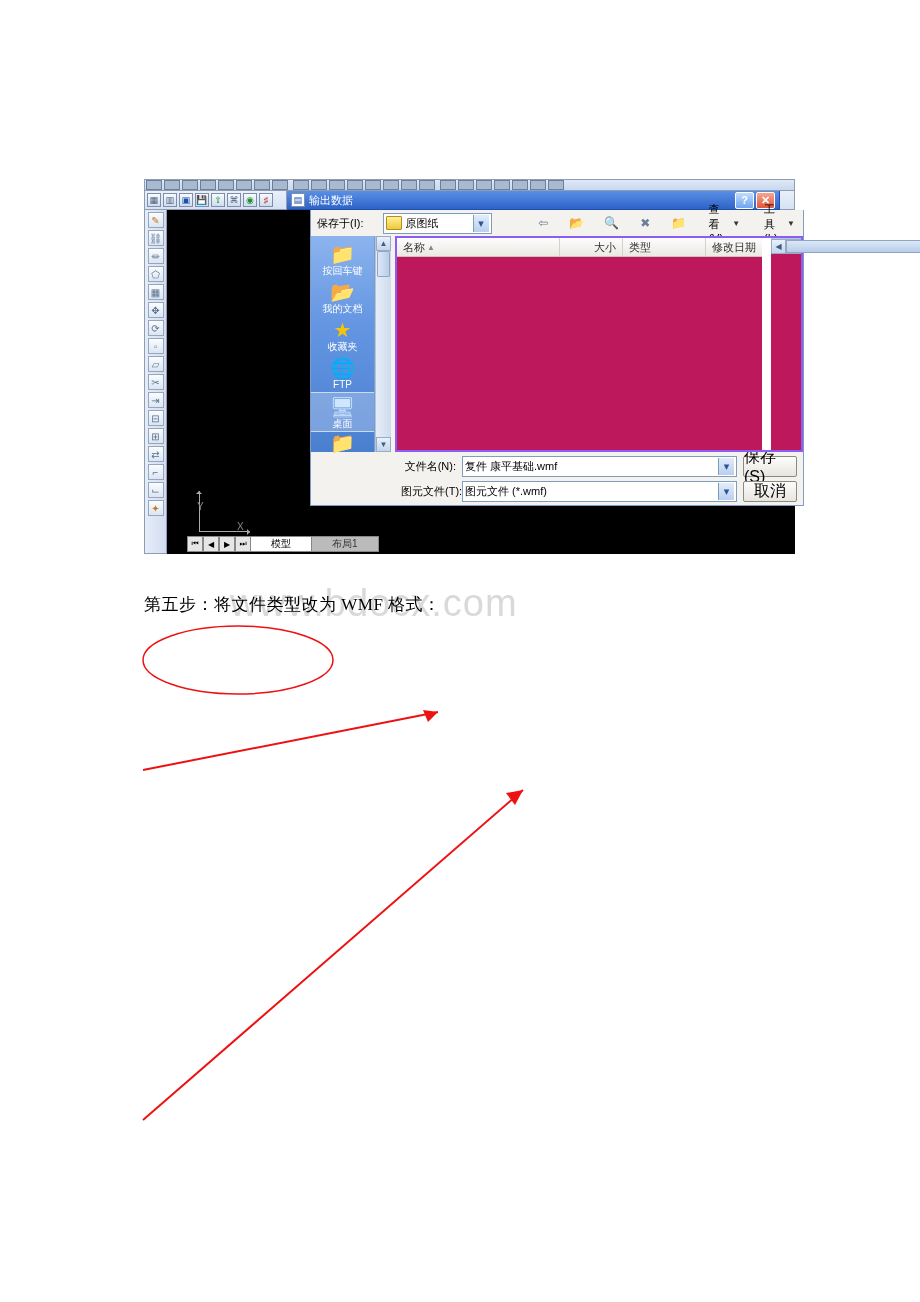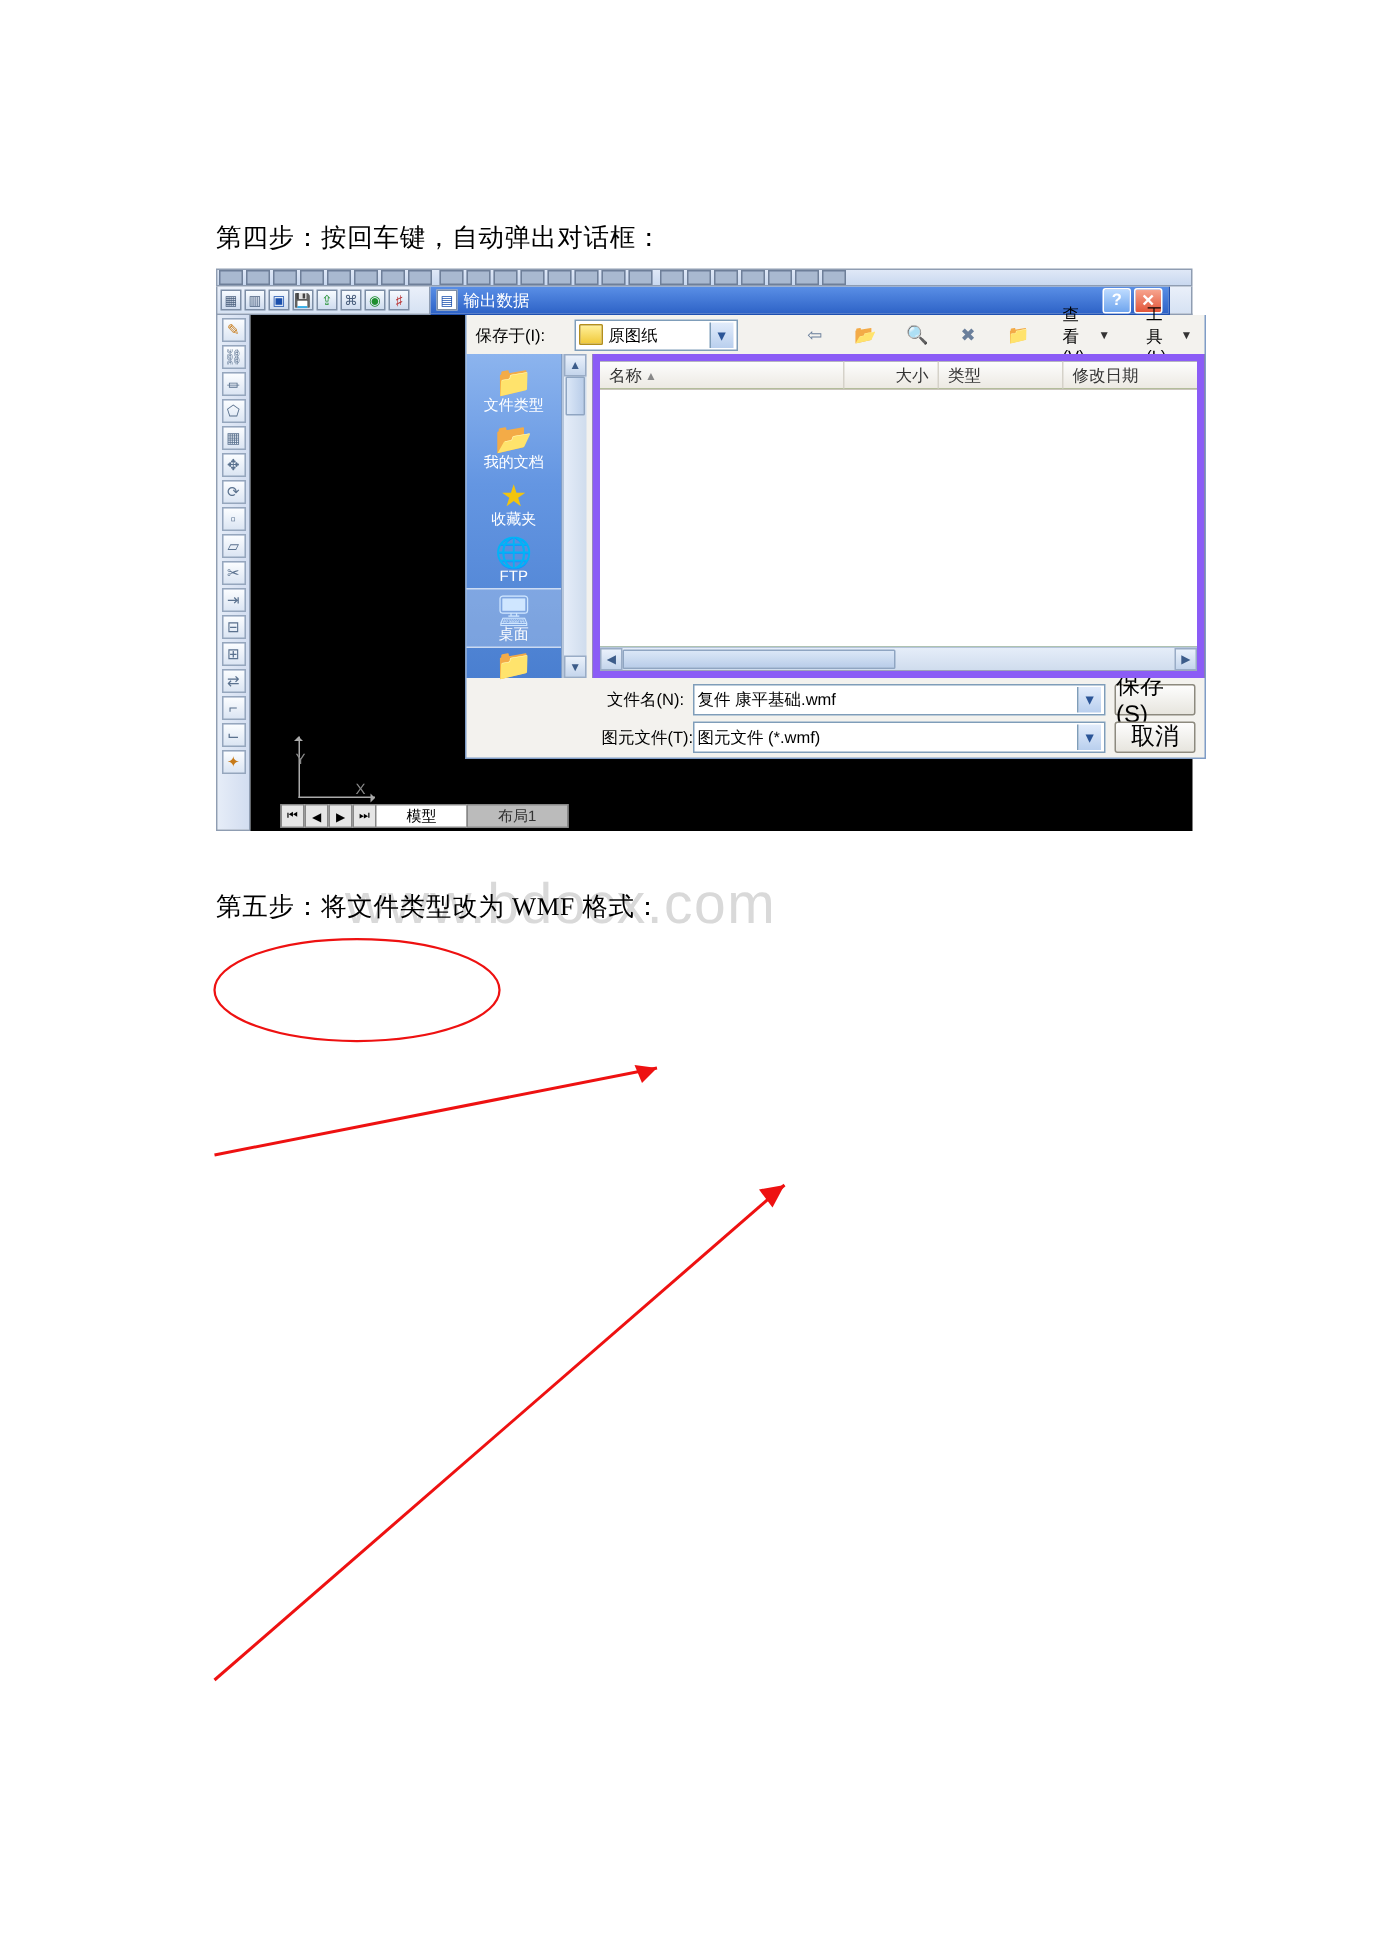--- a/index.html
+++ b/index.html
@@ -67,21 +67,21 @@
           align-items:center;padding:4px 0;gap:0;position:relative;border-right:1px solid #7f9cc6;}
   .place{width:100%;display:flex;flex-direction:column;align-items:center;gap:0;padding:2px 0;}
   .place-ico{width:28px;height:24px;display:flex;align-items:center;justify-content:center;font-size:20px;}
   .place-lbl{font-size:10px;color:#fff;text-align:center;line-height:1;}
   .place.sel{background:rgba(255,255,255,.25);border:1px solid rgba(255,255,255,.6);border-left:none;border-right:none;}
   .scroll-v{width:15px;background:linear-gradient(90deg,#e5edf9,#cfdced);border-left:1px solid #b5c5db;position:relative;}
   .scroll-btn{height:15px;background:linear-gradient(#eaf1fb,#c4d5ec);border:1px solid #99acc6;margin:0;
               display:flex;align-items:center;justify-content:center;font-size:8px;color:#3c5c8a;box-sizing:border-box;}
   .scroll-v .thumb{position:absolute;top:15px;left:1px;right:1px;height:24px;background:linear-gradient(90deg,#dbe7f7,#b9cde9);
                    border:1px solid #8fa5c2;border-radius:1px;}
-  .listing{flex:1;background:#4d7c0f;border:5px solid #8b5cf6;margin:0 0 0 4px;position:relative;display:flex;flex-direction:column;}
+  .listing{flex:1;background:#be185d;border:2px solid #8b5cf6;margin:0 0 0 4px;position:relative;display:flex;flex-direction:row;}
   .list-header{height:18px;background:linear-gradient(#fdfdfd,#ece9e2);border-bottom:1px solid #c9c5bb;
                display:flex;align-items:center;font-size:11px;color:#333;}
   .lh-col{padding:0 6px;border-right:1px solid #d5d2c9;height:100%;display:flex;align-items:center;gap:2px;}
   .list-body{flex:1;background:#fff;}
   .scroll-h{height:15px;background:linear-gradient(#e5edf9,#cfdced);border-top:1px solid #b5c5db;display:flex;}
   .scroll-h .scroll-btn{width:15px;height:100%;}
   .scroll-h .track{flex:1;position:relative;}
   .scroll-h .hthumb{position:absolute;left:0;top:1px;bottom:1px;width:180px;background:linear-gradient(#dbe7f7,#b9cde9);
                     border:1px solid #8fa5c2;border-radius:1px;}
   .dlg-bottom{display:flex;gap:6px;align-items:center;padding:4px 6px;}
@@ -95,21 +95,20 @@
   .watermark{position:absolute;left:230px;top:582px;font-size:38px;color:#d9d9d9;
              font-family:Arial,sans-serif;letter-spacing:1px;pointer-events:none;}
   
   .annot{position:absolute;pointer-events:none;}
 </style>
 </head>
 <body>
 
 <div class="page">
 
-  <div class="step-text" style="top:147px;">第四步：按回车键，自动弹出对话框：</div>
 
   <div class="screenshot">
 
     <div class="top-sliver">
       <span></span><span></span><span></span><span></span><span></span><span></span><span></span><span></span>
       <span></span><span></span><span></span><span></span><span></span><span></span><span></span><span></span>
       <span></span><span></span><span></span><span></span><span></span><span></span><span></span>
     </div>
 
     <div class="row2">
@@ -191,21 +190,21 @@
               </div>
             <div class="menu-btn">
                 <span>工具(L)</span>
                 <span class="tri">▼</span>
               </div>
           </div>
           <div class="dlg-main">
             <div class="places">
               <div class="place">
                 <div class="place-ico">📁</div>
-                <div class="place-lbl">文件类型</div>
+                <div class="place-lbl">按回车键</div>
               </div>
               <div class="place">
                 <div class="place-ico">📂</div>
                 <div class="place-lbl">我的文档</div>
               </div>
               <div class="place">
                 <div class="place-ico" style="color:#f2c40e;">★</div>
                 <div class="place-lbl">收藏夹</div>
               </div>
               <div class="place">

